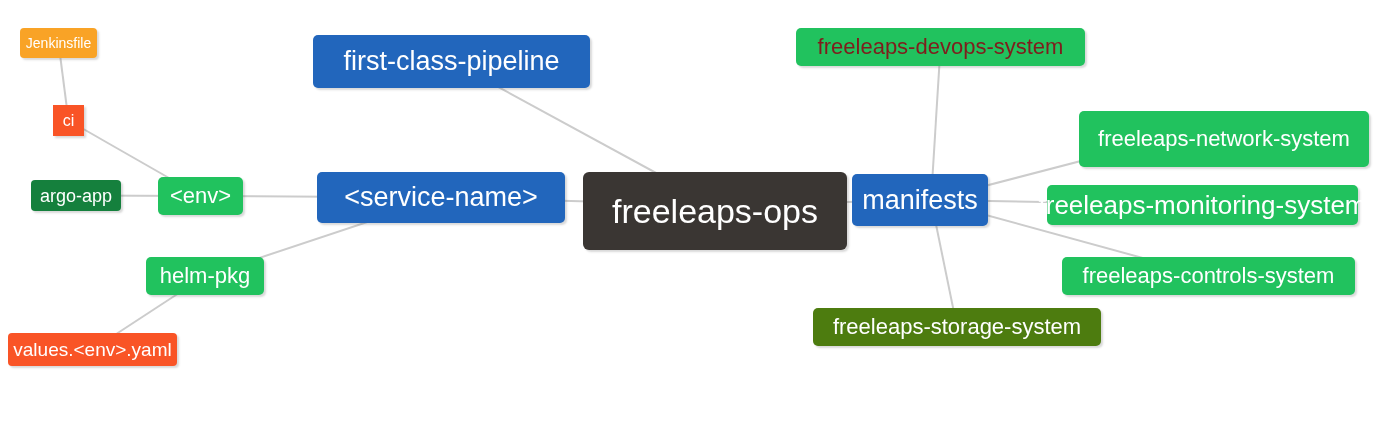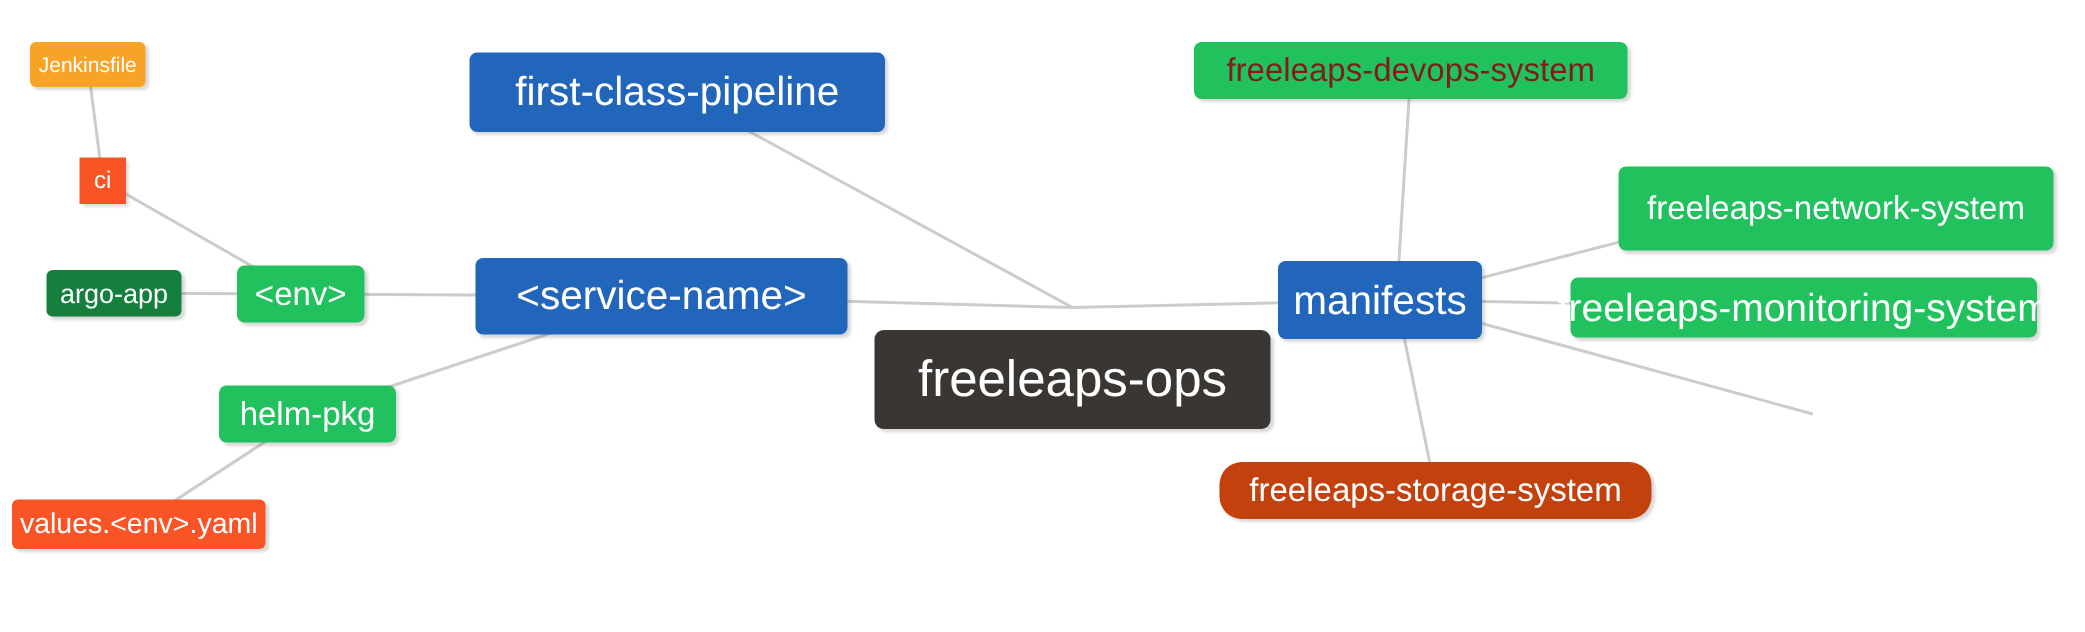--- a/index.html
+++ b/index.html
@@ -39,21 +39,21 @@
   }
   
   #n-jenkinsfile { left: 20px;  top: 28px;  width: 77px;  height: 30px; font-size: 14px; border-radius: 4px; }
   #n-ci          { left: 53px;  top: 105px; width: 31px;  height: 31px; font-size: 16px; border-radius: 0; }
   #n-argo-app    { left: 31px;  top: 180px; width: 90px;  height: 31px; font-size: 18px; border-radius: 4px; }
   #n-env         { left: 158px; top: 177px; width: 85px;  height: 38px; font-size: 22px; }
   #n-helm-pkg    { left: 146px; top: 257px; width: 118px; height: 38px; font-size: 22px; }
   #n-values      { left: 8px;   top: 333px; width: 169px; height: 33px; font-size: 19px; border-radius: 4px; }
   #n-fcp         { left: 313px; top: 35px;  width: 277px; height: 53px; font-size: 27px; }
   #n-service     { left: 317px; top: 172px; width: 248px; height: 51px; font-size: 27px; }
-  #n-ops         { left: 583px; top: 172px; width: 264px; height: 66px; font-size: 34px; border-radius: 6px; margin-top: 48px; }
+  #n-ops         { left: 583px; top: 172px; width: 264px; height: 78px; font-size: 34px; border-radius: 6px; }
   #n-manifests   { left: 852px; top: 174px; width: 136px; height: 52px; font-size: 27px; }
   #n-devops      { left: 796px; top: 28px;  width: 289px; height: 38px; font-size: 22px; }
   #n-network     { left: 1055px; top: 111px; width: 290px; height: 56px; font-size: 22px; margin-left: 24px; }
   #n-monitoring  { left: 1047px; top: 185px; width: 311px; height: 40px; font-size: 26px; }
   #n-controls    { left: 1062px; top: 257px; width: 293px; height: 38px; font-size: 22px; }
   #n-storage     { left: 813px;  top: 308px; width: 288px; height: 38px; font-size: 22px; }
 </style>
 </head>
 <body>
 
@@ -82,15 +82,16 @@
   <div class="node" id="n-manifests" style="background: rgb(34, 102, 188); color: rgb(255, 255, 255);">manifests</div>
   <div class="node" id="n-jenkinsfile" style="background: rgb(249, 163, 38); color: rgb(255, 255, 255);">Jenkinsfile</div>
   <div class="node" id="n-ci" style="background: rgb(249, 84, 38); color: rgb(255, 255, 255);">ci</div>
   <div class="node" id="n-argo-app" style="background: #15803d; color: rgb(255, 255, 255);">argo-app</div>
   <div class="node" id="n-env" style="background: rgb(33, 194, 94); color: rgb(255, 255, 255);">&lt;env&gt;</div>
   <div class="node" id="n-helm-pkg" style="background: rgb(33, 194, 94); color: rgb(255, 255, 255);">helm-pkg</div>
   <div class="node" id="n-values" style="background: rgb(249, 84, 38); color: rgb(255, 255, 255);">values.&lt;env&gt;.yaml</div>
   <div class="node" id="n-devops" style="background: rgb(33, 194, 94); color: #7f1d1d;">freeleaps-devops-system</div>
   <div class="node" id="n-network" style="background: rgb(33, 194, 94); color: rgb(255, 255, 255);">freeleaps-network-system</div>
   <div class="node" id="n-monitoring" style="background: rgb(33, 194, 94); color: rgb(255, 255, 255);">freeleaps-monitoring-system</div>
-  <div class="node" id="n-storage" style="background: #c2410c; color: rgb(255, 255, 255); border-radius: 15px;">freeleaps-storage-system</div>
+  <div class="node" id="n-controls" style="background: rgb(33, 194, 94); color: rgb(255, 255, 255);">freeleaps-controls-system</div>
+  <div class="node" id="n-storage" style="background: #4d7c0f; color: rgb(255, 255, 255);">freeleaps-storage-system</div>
 
 </div>
 
 </body></html>

